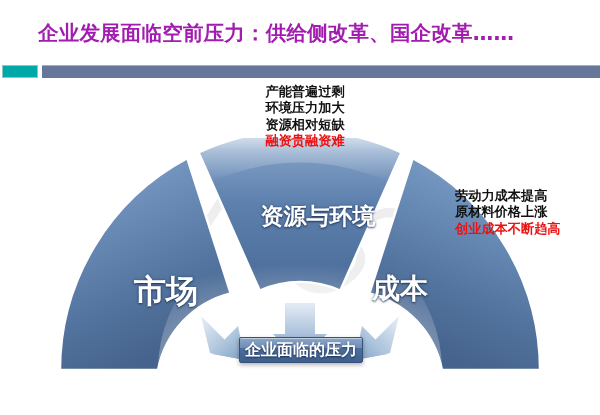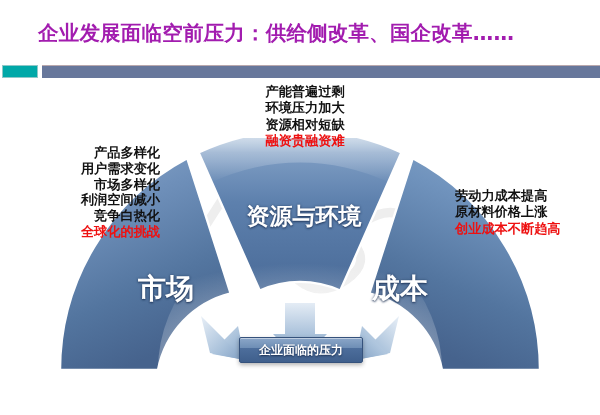--- a/index.html
+++ b/index.html
@@ -43,37 +43,37 @@
 
   #txt-left{left:20px;top:145px;width:140px;text-align:right;font-size:13.2px;}
   #txt-top{left:225px;top:84px;width:160px;text-align:center;font-size:13.2px;line-height:16.4px;}
   #txt-right{left:455px;top:188px;width:145px;text-align:left;font-size:13.2px;line-height:16.4px;}
 
   
   .seglabel{
     position:absolute;color:#ffffff;font-weight:bold;white-space:nowrap;
     text-shadow:0 1px 2px rgba(20,40,75,.75),0 0 3px rgba(20,40,75,.45);
   }
-  #lab-market{left:107px;top:270px;width:118px;text-align:center;font-size:28px;}
+  #lab-market{left:107px;top:270px;width:118px;text-align:center;font-size:32px;}
   #lab-cost{left:372px;top:270px;width:118px;font-size:28px;}
-  #lab-resource{left:218px;top:201px;width:172px;text-align:center;font-size:23px;}
+  #lab-resource{left:232px;top:201px;width:172px;text-align:center;font-size:23px;}
 
   
   #centerbox{
     position:absolute;left:239px;top:337px;width:124px;height:26px;
     background:linear-gradient(180deg,#8ba6c8 0%,#6f8fb6 40%,#4d6e9c 42%,#3f5f8c 100%);
     border:1px solid #3a5madd;
     border:1px solid #35527c;
     border-radius:2px;
     box-shadow:0 2px 4px rgba(0,0,0,.30), inset 0 1px 0 rgba(255,255,255,.45);
     box-sizing:border-box;
   }
   #centerbox span{
     display:block;width:100%;line-height:24px;text-align:center;
-    color:#ffffff;font-weight:bold;font-size:12px;white-space:nowrap;
+    color:#ffffff;font-weight:bold;font-size:16px;white-space:nowrap;
     text-shadow:0 1px 2px rgba(10,25,55,.8);
   }
 </style>
 </head>
 <body>
 
 <div id="slide">
 
   <div id="title">企业发展面临空前压力：供给侧改革、国企改革……</div>
 
@@ -160,28 +160,20 @@
     <g>
       <path d="M 344 178 L 300 222 L 335 215 Z" fill="url(#gradArrowR)"></path>
       <path d="M 342 181 L 321 202 L 307 188 L 300 222 L 333 216 L 320 203 L 341 182 Z" fill="url(#gradArrowR)"></path>
     </g>
   </svg>
 
   <div class="seglabel" id="lab-market">市场</div>
   <div class="seglabel" id="lab-resource">资源与环境</div>
   <div class="seglabel" id="lab-cost">成本</div>
 
-  <div class="tblock" id="txt-left">
-    <div>产品多样化</div>
-    <div>用户需求变化</div>
-    <div>市场多样化</div>
-    <div>利润空间减小</div>
-    <div>竞争白热化</div>
-    <div class="red">全球化的挑战</div>
-  </div>
 
   <div class="tblock" id="txt-right">
     <div>劳动力成本提高</div>
     <div>原材料价格上涨</div>
     <div class="red">创业成本不断趋高</div>
   </div>
 
   <div class="tblock" id="txt-top">
     <div>产能普遍过剩</div>
     <div>环境压力加大</div>

